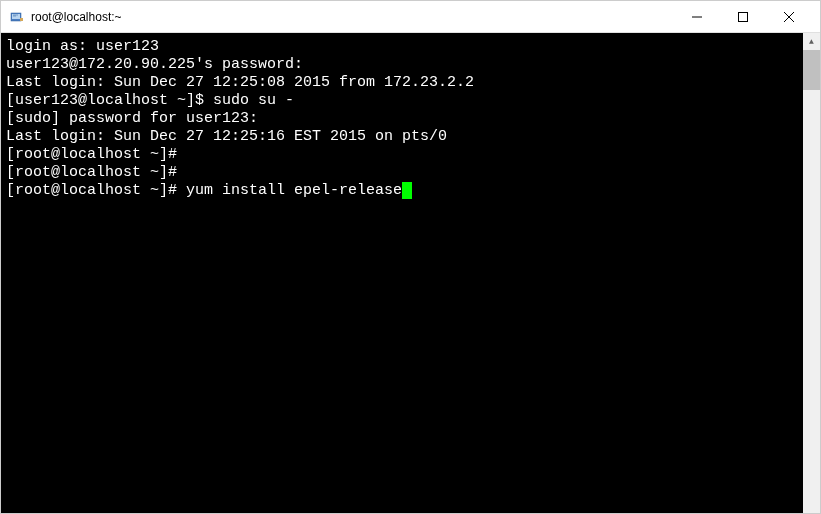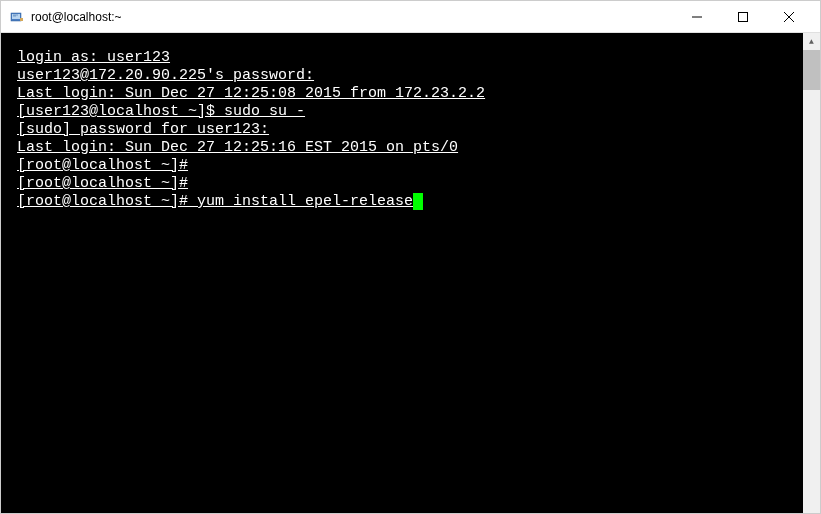--- a/index.html
+++ b/index.html
@@ -61,23 +61,22 @@
       background: #000;
       color: #fff;
       font-family: 'Consolas', 'Courier New', monospace;
       font-size: 15px;
       line-height: 18px;
       padding: 0;
       position: relative;
       overflow: hidden;
     }
     .terminal-content {
-      padding: 16px;
+      padding: 5px;
       white-space: pre;
-      text-decoration: underline;
     }
     .terminal-line {
       display: block;
     }
     .scrollbar {
       position: absolute;
       right: 0;
       top: 0;
       width: 17px;
       height: 100%;

